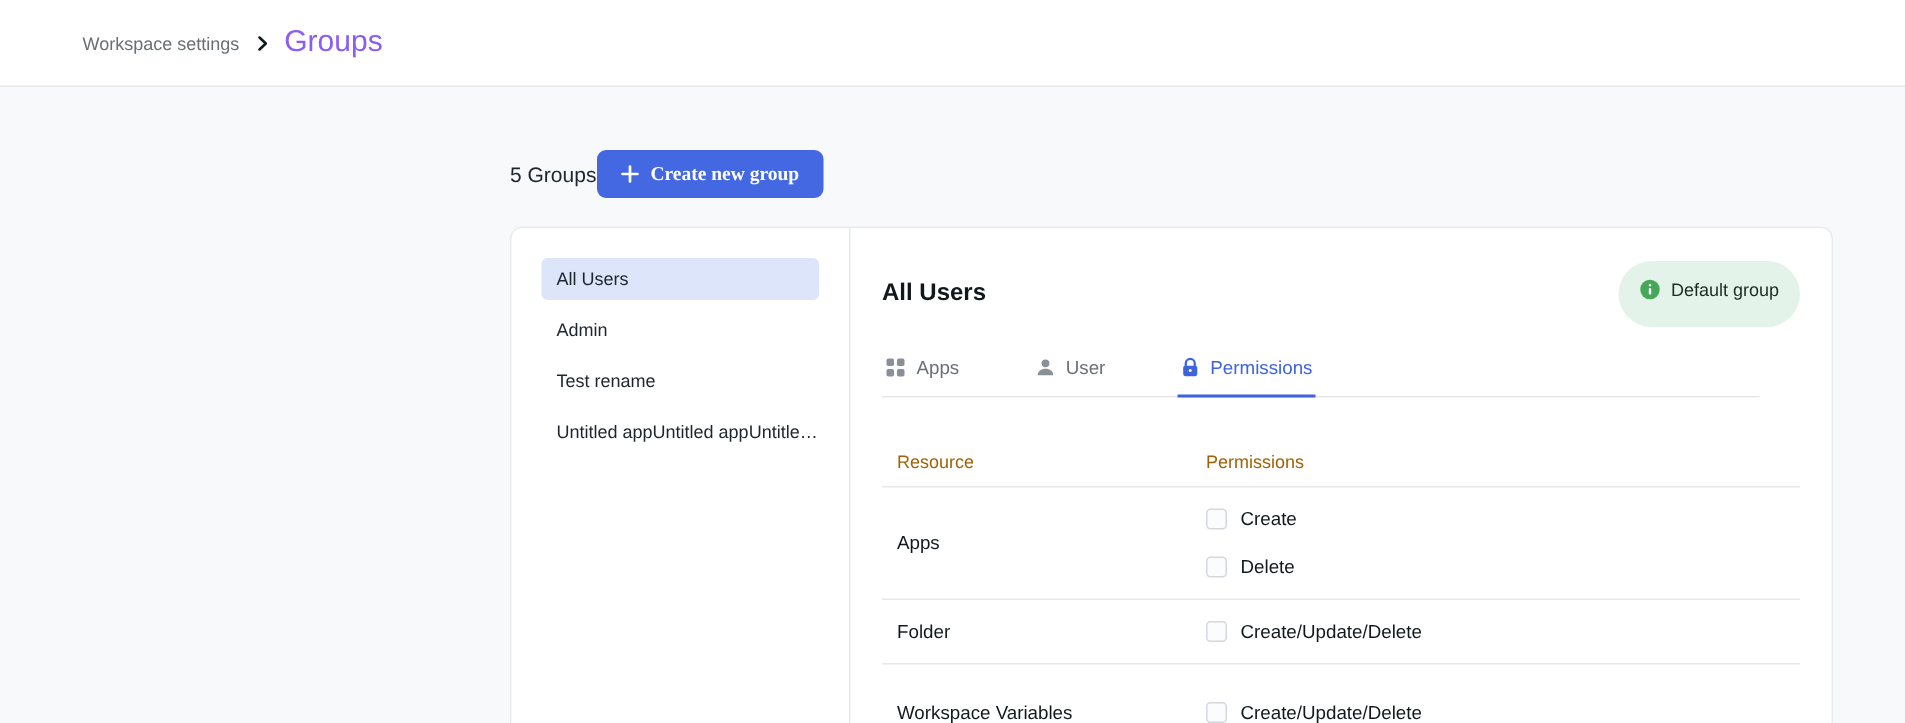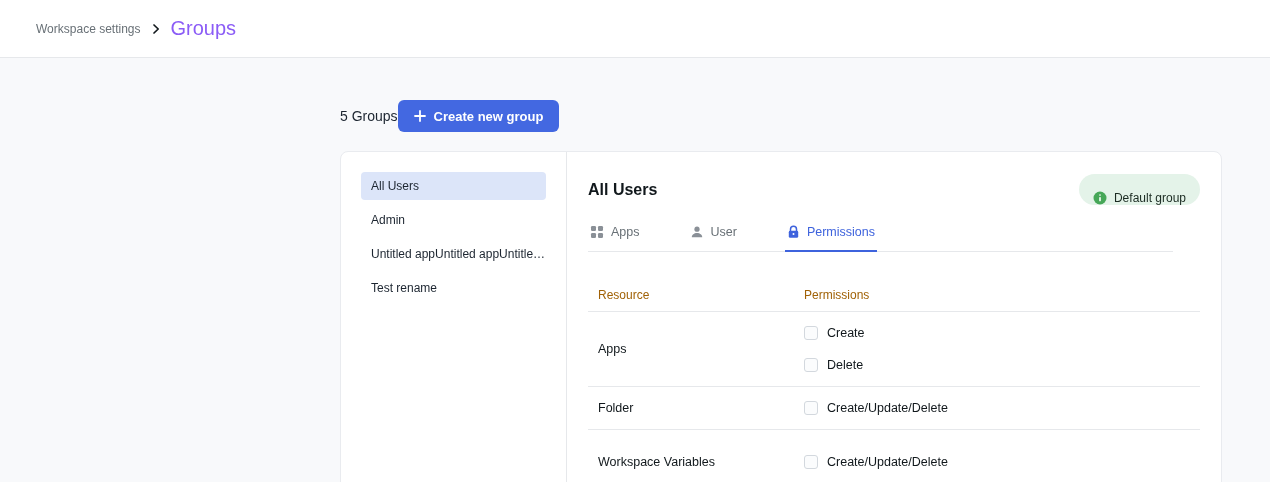--- a/index.html
+++ b/index.html
@@ -10,39 +10,39 @@
     color: #11181c;
   }
 
   
   .topbar {
     height: 58px; background: #ffffff;
     border-bottom: 1px solid #e6e8eb;
     display: flex; align-items: center;
     padding-left: 36px; gap: 8px;
   }
-  .crumb-parent { font-size: 12px; color: #687076; cursor: pointer; }
+  .crumb-parent { font-size: 12px; color: #687076; cursor: pointer; margin-left: 19px; }
   .crumb-chevron { display: inline-flex; align-items: center; }
   .crumb-current { font-size: 20px; font-weight: 400; color: #8b5cf6; }
 
   
   .content { margin-left: 340px; width: 882px; }
 
   .list-header {
     margin-top: 42px; height: 32px;
     display: flex; align-items: center; justify-content: flex-start;
   }
   .groups-count { font-size: 14px; color: #1c2530; }
   .btn-primary {
     height: 32px; padding: 0 16px;
     background: #4368e1; color: #ffffff;
     border: none; border-radius: 6px;
     font-size: 13px; font-weight: 600;
     display: inline-flex; align-items: center; gap: 8px;
-    cursor: pointer; font-family: Liberation Sans, sans-serif;
+    cursor: pointer; font-family: Liberation Serif, serif;
   }
 
   
   .card {
     margin-top: 19px; height: 410px;
     background: #ffffff;
     border: 1px solid #e9ebef; border-radius: 8px;
     display: flex; overflow: hidden;
   }
 
@@ -58,23 +58,23 @@
     border-radius: 4px; font-size: 12px; color: #1c2530;
     cursor: pointer; white-space: nowrap; overflow: hidden;
   }
   .group-item.selected { background: #dce5f9; }
 
   
   .panel { flex: 1; padding: 22px 24px 0 21px; }
   .panel-head { display: flex; align-items: center; justify-content: space-between; }
   .panel-title { font-size: 16px; font-weight: 700; color: #11181c; }
   .badge {
-    display: inline-flex; align-items: flex-end; gap: 7px;
+    display: inline-flex; align-items: flex-start; gap: 7px;
     background: #e4f3e9; border-radius: 999px;
-    height: 31px; padding: 0 14px;
+    height: 44px; padding: 12px 14px;
     font-size: 12px; color: #1b2b22;
   }
 
   
   .tabs {
     margin-top: 20px; width: 585px;
     display: flex; gap: 46px;
     border-bottom: 1px solid #e6e8eb;
   }
   .tab {
@@ -142,24 +142,24 @@
   <div class="card">
 
     <div class="group-list">
       <div class="group-item selected">
         <span>All Users</span>
       </div>
       <div class="group-item">
         <span>Admin</span>
       </div>
       <div class="group-item">
+        <span>Test rename</span>
+      </div>
+      <div class="group-item">
         <span>Untitled appUntitled appUntitle…</span>
-      </div>
-      <div class="group-item">
-        <span>Test rename</span>
       </div>
     </div>
 
     <div class="panel">
 
       <div class="panel-head">
         <span class="panel-title">All Users</span>
         <span class="badge">
           <span class="icon">
             <svg width="14" height="14" viewBox="0 0 14 14">

